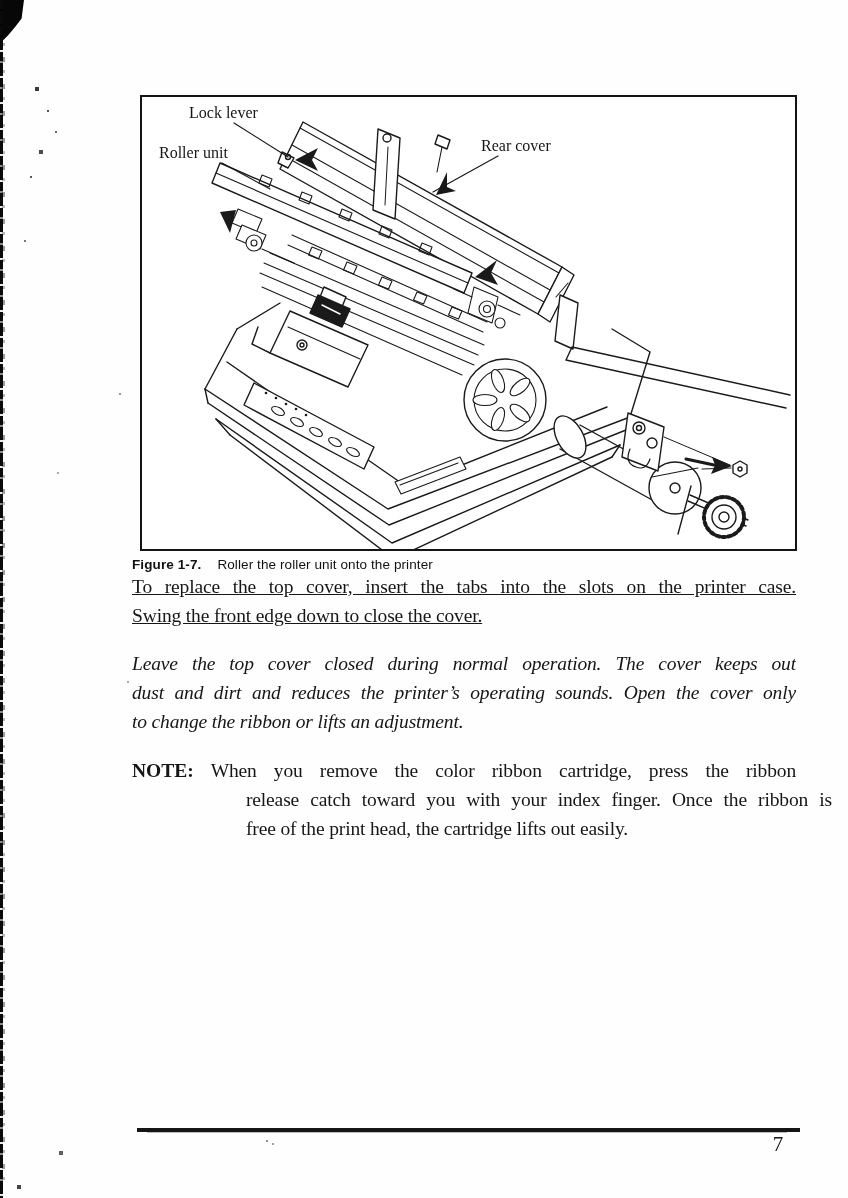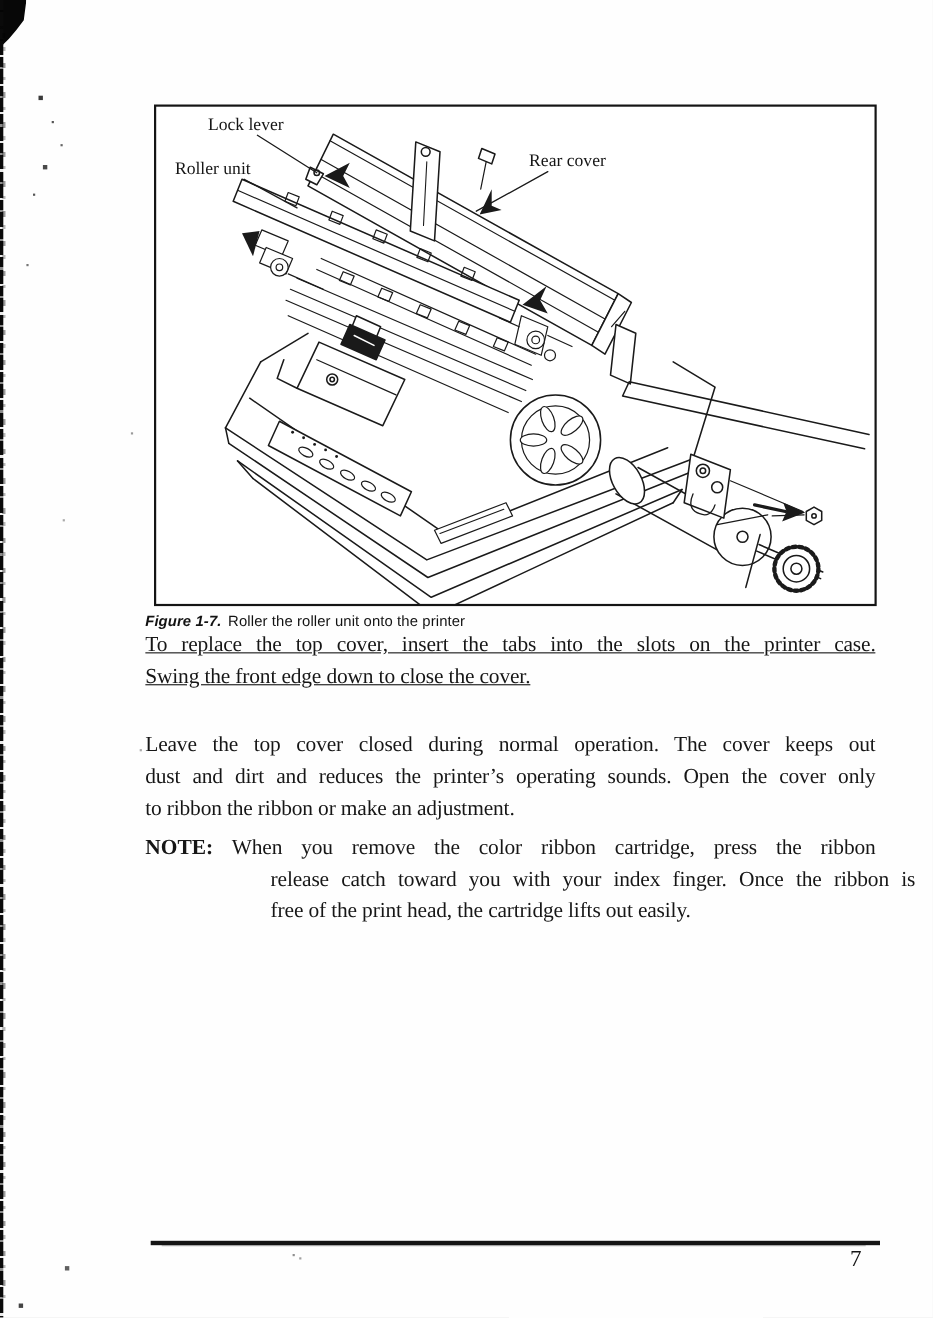--- a/index.html
+++ b/index.html
@@ -34,27 +34,27 @@
     position:absolute; left:140px; top:95px; width:657px; height:456px;
     box-sizing:border-box; border:2px solid #141414; background:#fff;
   }
   .figure-box svg { display:block; width:653px; height:452px; }
   .fig-label { font-family:"Liberation Serif", serif; font-size:16px; fill:#161616; }
   .caption {
     position:absolute; left:132px; top:557px; width:664px;
     font-family:"Liberation Sans", sans-serif; font-size:13.5px; color:#121212;
     letter-spacing:.1px; white-space:nowrap;
   }
-  .caption .cap-label { font-weight:bold; font-style:italic; margin-right:6px; }
+  .caption .cap-label { font-weight:bold; margin-right:16px; }
   
   .para { position:absolute; left:132px; width:664px; font-size:19.5px; line-height:29px; letter-spacing:-0.15px; }
   .tline { white-space:nowrap; overflow:hidden; }
   .jl { text-align:justify; text-align-last:justify; }
   #para1 { top:572px;text-decoration:underline; }
-  #para2 { top:663px; }
+  #para2 { top:649px;font-style:italic; }
   #note  { top:756px; }
   .note-label { font-weight:bold; letter-spacing:0; }
   .note-cont { margin-left:114px; width:586px; }
   
   .footer-rule { position:absolute; left:137px; top:1128px; width:663px; height:4px; background:#151515; }
   .footer-rule:after { content:""; position:absolute; left:10px; top:4px; width:640px; height:1px; background:rgba(0,0,0,.25); }
   .page-num { position:absolute; left:756px; top:1132px; width:44px; text-align:center; font-size:21px; color:#141414; }
 </style>
 </head>
 <body>
@@ -230,21 +230,21 @@
   </div>
 
   <div class="para" id="para1">
     <div class="tline jl">To replace the top cover, insert the tabs into the slots on the printer case.</div>
     <div class="tline">Swing the front edge down to close the cover.</div>
   </div>
 
   <div class="para" id="para2">
     <div class="tline jl">Leave the top cover closed during normal operation. The cover keeps out</div>
     <div class="tline jl">dust and dirt and reduces the printer’s operating sounds. Open the cover only</div>
-    <div class="tline">to ribbon the ribbon or make an adjustment.</div>
+    <div class="tline">to change the ribbon or lifts an adjustment.</div>
   </div>
 
   <div class="para" id="note">
     <div class="tline jl"><b class="note-label">NOTE:</b> <span>When you remove the color ribbon cartridge, press the ribbon</span></div>
     <div class="tline jl note-cont">release catch toward you with your index finger. Once the ribbon is</div>
     <div class="tline note-cont">free of the print head, the cartridge lifts out easily.</div>
   </div>
 
   <div class="footer-rule"></div>
   <div class="page-num">7</div>

